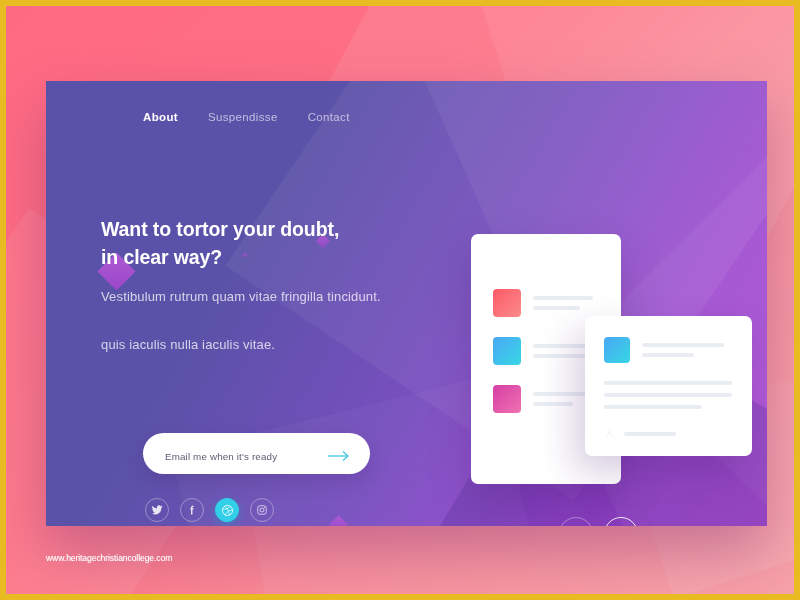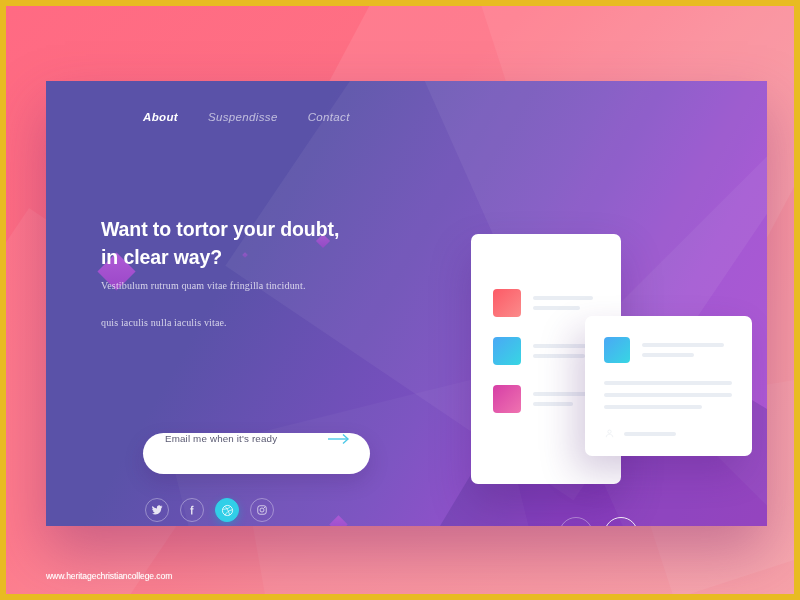--- a/index.html
+++ b/index.html
@@ -132,59 +132,57 @@
     gap: 30px;
     margin-left: 41px;
   }
   .nav-link {
     color: rgba(255,255,255,0.62);
     font-size: 11.5px;
     letter-spacing: 0.35px;
     text-decoration: none;
     white-space: nowrap;
     cursor: pointer;
-    font-style: italic;
   }
   .nav-link.active {
     color: #ffffff;
     font-weight: bold;
   }
 
   
   #hero-copy {
     position: absolute;
     left: 55px; top: 135px;
     width: 300px;
   }
   #headline {
     color: #ffffff;
     font-size: 19.5px;
     font-weight: bold;
     line-height: 1.42;
     letter-spacing: -0.1px;
   }
   #subcopy {
-    margin-top: 6px;
+    margin-top: 14px;
     color: rgba(255,255,255,0.74);
-    font-size: 10px;
+    font-size: 13px;
     line-height: 1.85;
     letter-spacing: 0.15px;
-    font-family: Liberation Serif, serif;
   }
 
   
   #email-form {
     position: absolute;
     left: 97px; top: 352px;
     width: 227px; height: 41px;
     background: #ffffff;
     border-radius: 21px;
     display: flex;
-    align-items: flex-start;
-    padding: 0 16px 0 22px;
+    align-items: flex-end;
+    padding: 0 16px 12px 22px;
     box-shadow: 0 8px 20px rgba(60,20,90,0.18);
   }
   #email-input {
     flex: 1;
     border: none;
     outline: none;
     background: transparent;
     font-family: "Liberation Sans", sans-serif;
     font-size: 9.8px;
     color: #4a4a62;
@@ -299,21 +297,20 @@
 
   
   #watermark {
     position: absolute;
     left: 40px; top: 547px;
     color: #ffffff;
     font-size: 8.6px;
     letter-spacing: -0.1px;
     text-shadow: 0 0 1px rgba(255,255,255,0.45);
     white-space: nowrap;
-    margin-top: 18px;
   }
 </style>
 </head>
 <body>
 
 <div id="outer-frame">
 
   <div class="bg-facet f1"></div>
   <div class="bg-facet f2"></div>
   <div class="bg-facet f3"></div>

